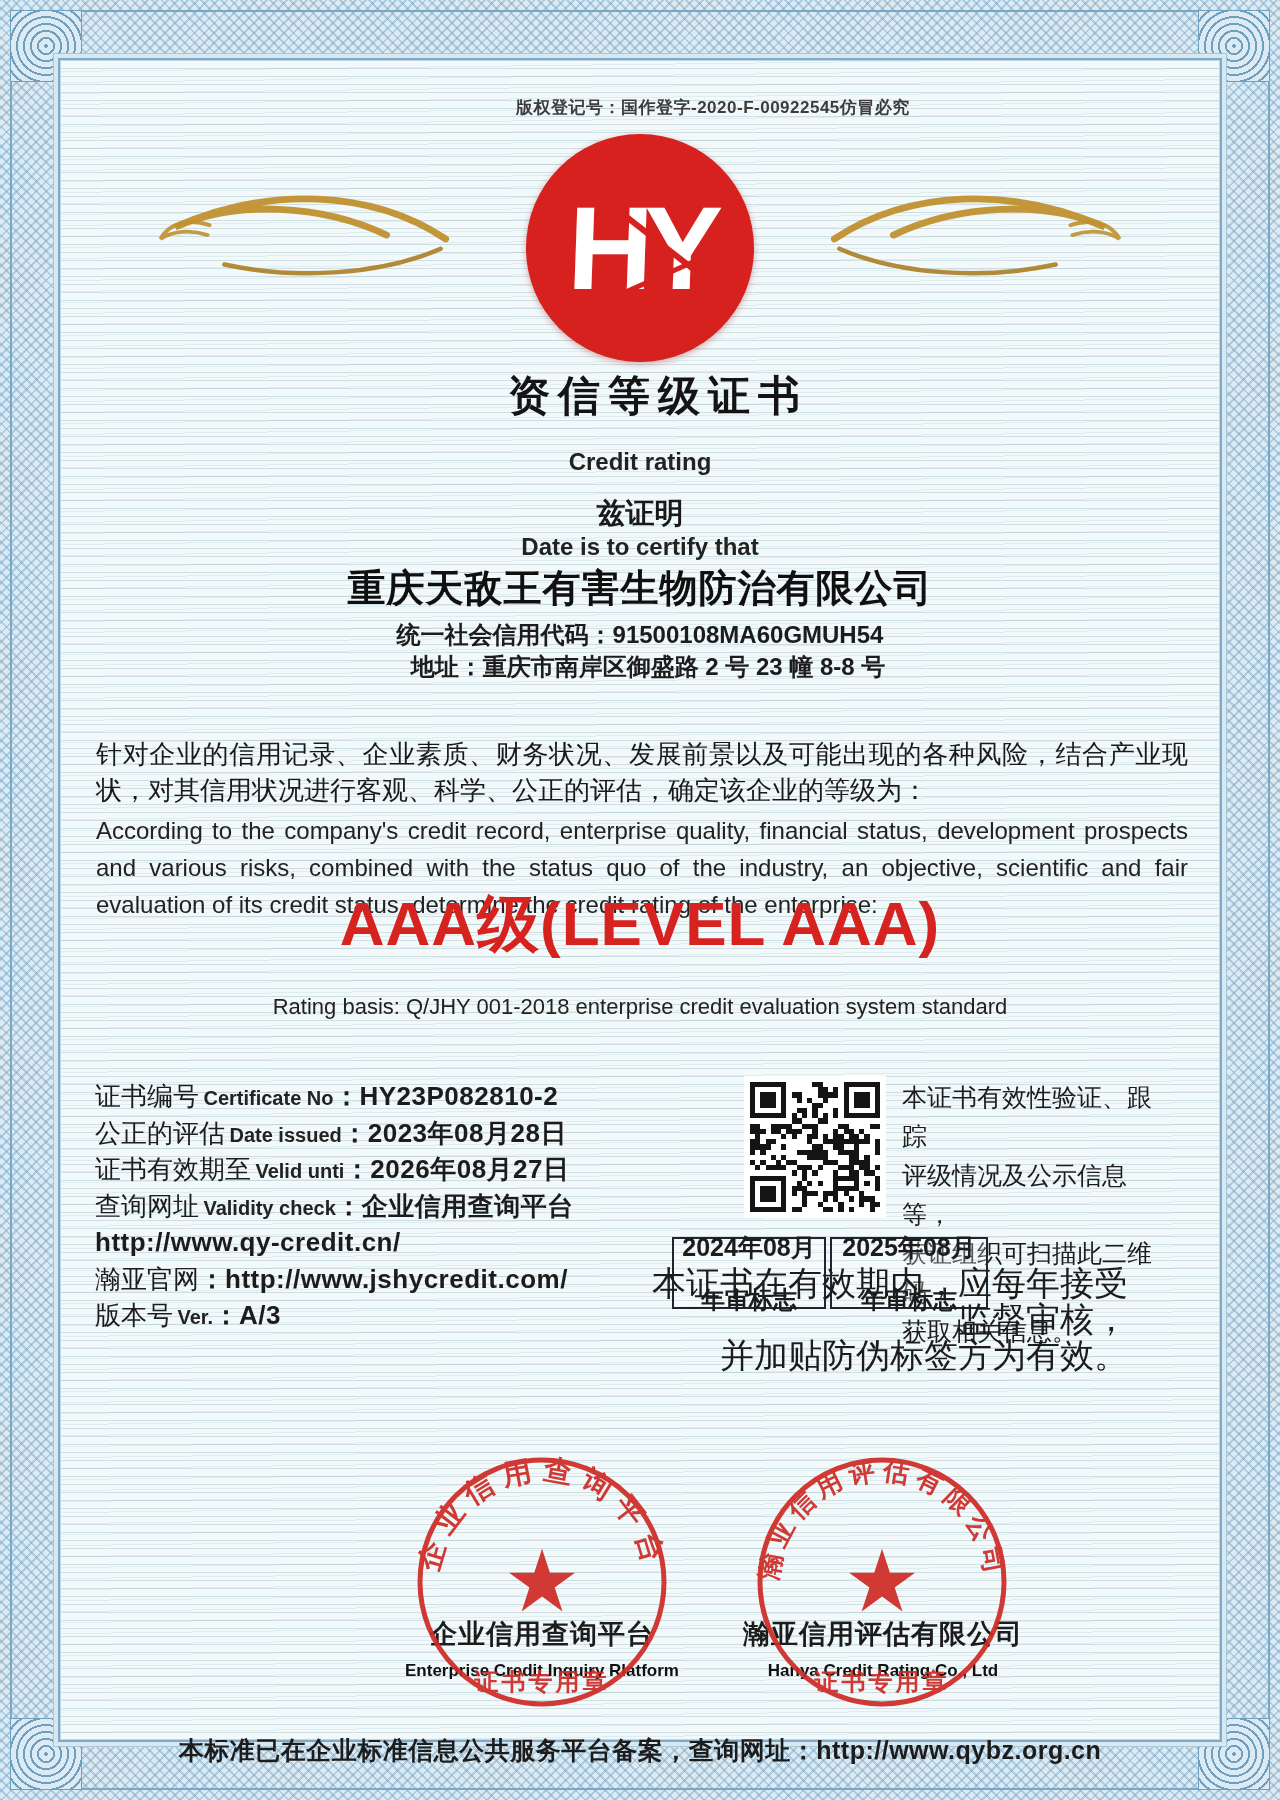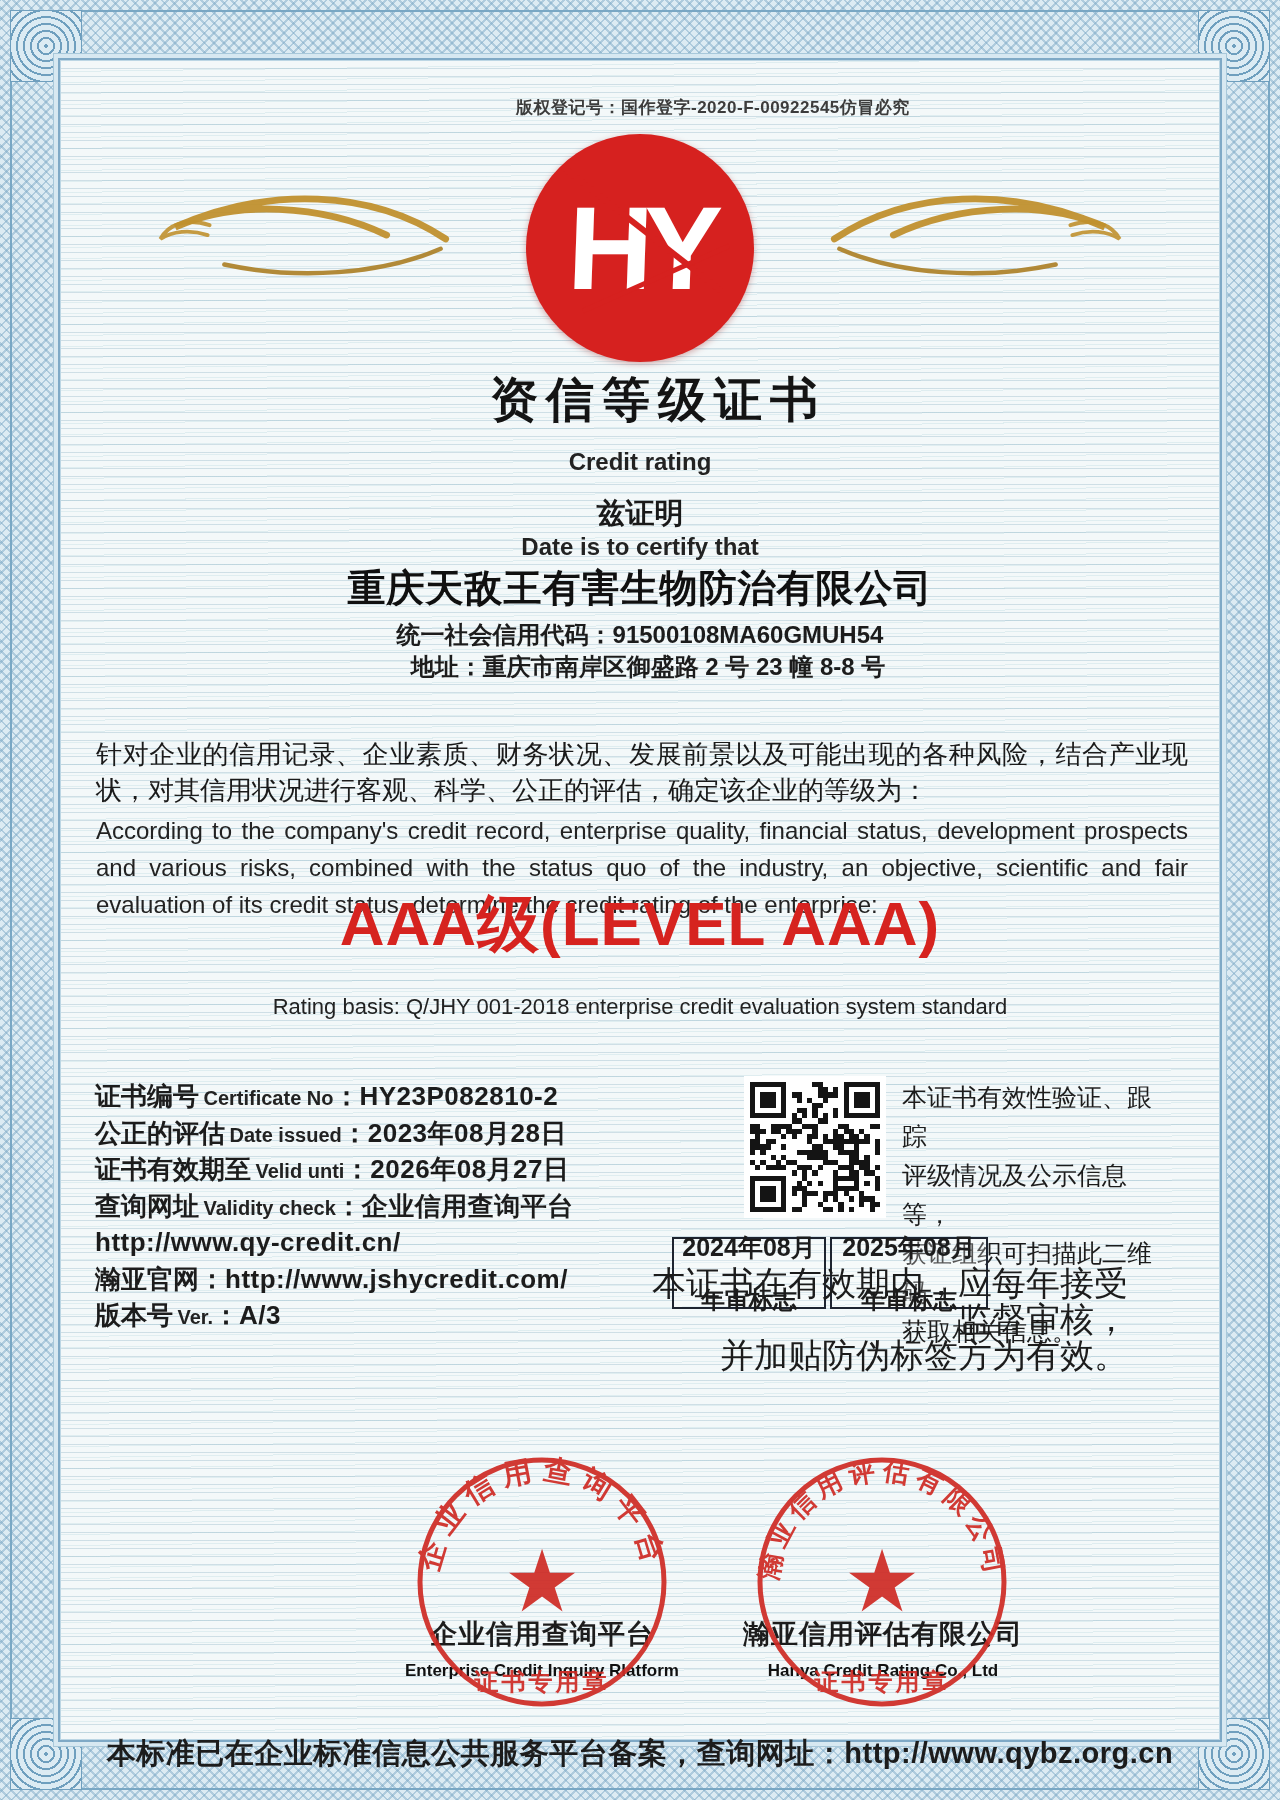--- a/index.html
+++ b/index.html
@@ -49,38 +49,38 @@
   }
   .logo-text{
     color:#fff;font-size:118px;font-weight:800;letter-spacing:-10px;
     font-family:"Liberation Sans","DejaVu Sans",sans-serif;transform:skewX(-2deg);
     position:relative;z-index:1;
   }
   .crack{position:absolute;background:#d6211f;z-index:2;}
   .crack.c1{width:200px;height:6px;left:16px;top:92px;transform:rotate(38deg);}
   .crack.c2{width:160px;height:5px;left:50px;top:142px;transform:rotate(-24deg);}
 
-  .title-zh{top:368px;font-size:48px;font-weight:bold;letter-spacing:8px;color:#141414;padding-left:36px;}
+  .title-zh{top:368px;font-size:42px;font-weight:bold;letter-spacing:8px;color:#141414;padding-left:36px;}
   .title-en{top:448px;font-size:24px;font-weight:600;color:#222;}
   .certify-zh{top:494px;font-size:29px;font-weight:700;color:#191919;}
   .certify-en{top:533px;font-size:24px;font-weight:600;color:#222;}
   .company{top:563px;font-size:38px;font-weight:bold;color:#101010;letter-spacing:1px;}
   .credit-code{top:619px;font-size:24px;font-weight:600;}
   .address{top:651px;font-size:24px;font-weight:600;padding-left:16px;}
 
   .statement-zh{top:736px;left:96px;width:1092px;font-size:26px;line-height:36px;font-weight:500;color:#1a1a1a;text-align:justify;}
   .statement-en{top:812px;left:96px;width:1092px;font-size:24px;line-height:37px;color:#222;text-align:justify;}
 
   .rating{top:882px;font-size:62px;font-weight:bold;color:#d6231f;letter-spacing:1px;}
   .basis-zh{top:962px;font-size:24px;font-weight:600;}
   .basis-en{top:994px;font-size:22px;color:#222;}
 
   .details{left:95px;top:1080px;width:580px;}
   .details .row{line-height:32.5px;white-space:nowrap;}
-  .details .zh{font-size:26px;font-weight:bold;}
+  .details .zh{font-size:26px;font-weight:normal;}
   .details .en{font-size:20px;font-weight:600;color:#222;}
   .details .sep{font-size:26px;font-weight:bold;}
   .details .val{font-size:26px;font-weight:bold;letter-spacing:.5px;}
 
   .qr{left:744px;top:1076px;width:130px;height:130px;background:#fff;padding:6px;}
   .qr svg{width:130px;height:130px;display:block;}
 
   .qr-note{left:902px;top:1078px;width:262px;font-size:25px;line-height:39px;font-weight:500;white-space:pre-line;}
 
   .badge{top:1237px;height:68px;border:2px solid #1e2430;display:flex;flex-direction:column;align-items:center;justify-content:center;gap:20px;background:rgba(255,255,255,.25);}
@@ -97,21 +97,21 @@
   .org-block.left{left:380px;width:324px;}
   .org-block.right{left:716px;width:334px;}
 
   .seal{width:260px;height:260px;top:1452px;opacity:.92;}
   .seal.left{left:412px;}
   .seal.right{left:752px;}
   .seal svg{position:absolute;inset:0;overflow:visible;}
   .seal .star{position:absolute;left:0;right:0;top:86px;text-align:center;font-size:86px;color:#cf2a24;line-height:86px;}
   .seal .stamp{position:absolute;left:0;right:0;top:214px;text-align:center;font-size:24px;font-weight:bold;color:#cf2a24;letter-spacing:3px;}
 
-  .footer{top:1734px;font-size:29px;font-weight:bold;letter-spacing:.5px;}
+  .footer{top:1734px;font-size:25px;font-weight:bold;letter-spacing:.5px;}
 </style>
 </head>
 <body>
 
 <div class="certificate">
   <div class="frame-edge"></div>
   <div class="corner tl"></div>
   <div class="corner tr"></div>
   <div class="corner bl"></div>
   <div class="corner br"></div>

